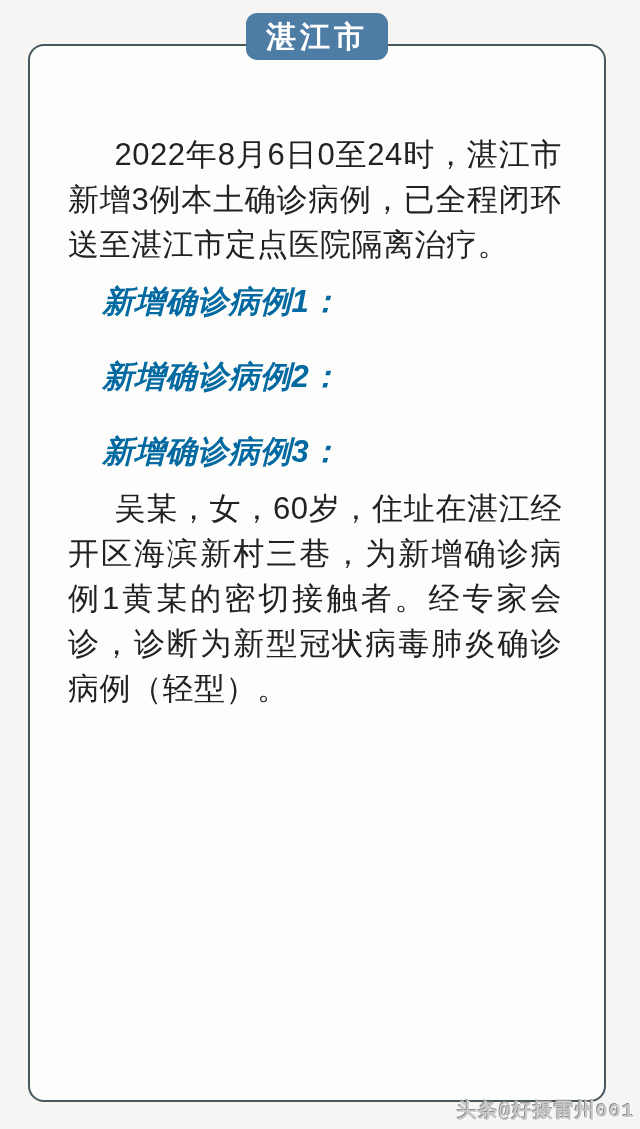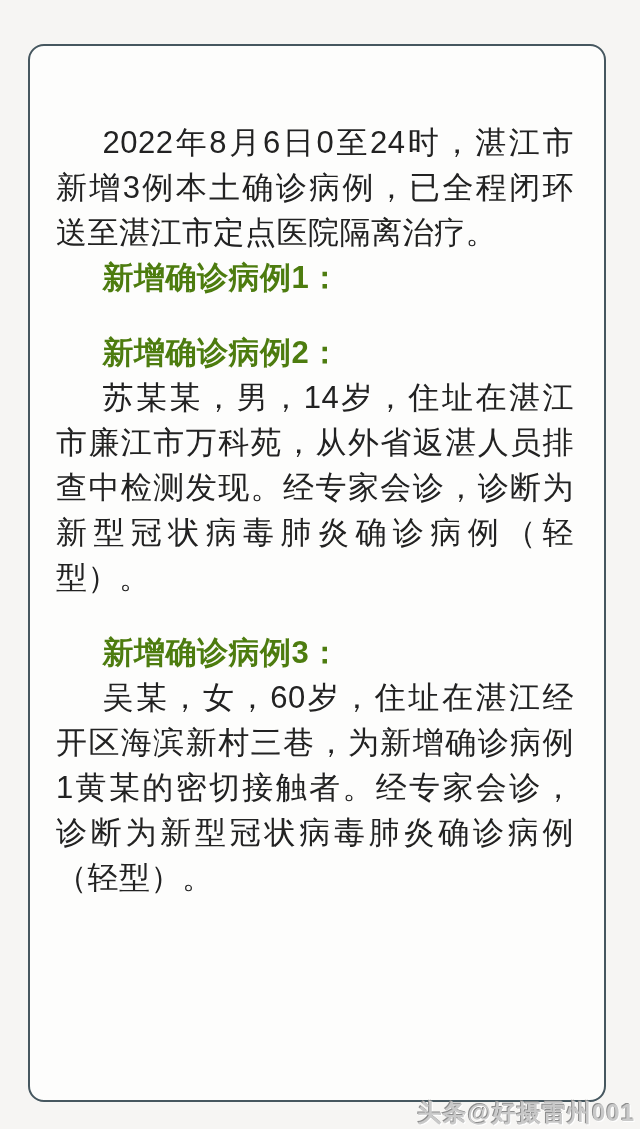--- a/index.html
+++ b/index.html
@@ -41,63 +41,65 @@
     border-radius: 11px;
     white-space: nowrap;
   }
   .content {
     position: absolute;
     left: 26px;
     top: 74px;
     width: 518px;
   }
   .para {
-    margin: 0;
+    margin: 12px;
     font-size: 31px;
     line-height: 45px;
     color: #222222;
     text-align: justify;
     text-indent: 1.5em;
     letter-spacing: 0.5px;
   }
   .sec-heading {
     margin: 0;
     font-size: 31px;
     line-height: 45px;
     font-weight: bold;
-    color: #4d7c0f;
+    color: #0369a1;
     text-indent: 1.5em;
     letter-spacing: 0.5px;
+    font-style: italic;
   }
   .gap {
     margin-top: 30px;
   }
   .watermark {
     position: absolute;
     right: 5px;
     top: 1097px;
-    font-size: 24px;
+    font-size: 20px;
     font-weight: bold;
     color: #c9c9c9;
     letter-spacing: 1px;
     text-shadow: -1px -1px 0 #8d8d8d, 1px 1px 0 #ffffff;
     white-space: nowrap;
+    font-family: Liberation Mono, monospace;
   }
 </style>
 </head>
 <body>
 
 <div class="card">
+  <div class="badge">湛江市</div>
 
   <div class="content">
     <p class="para">2022年8月6日0至24时，湛江市新增3例本土确诊病例，已全程闭环送至湛江市定点医院隔离治疗。</p>
 
     <div class="sec-heading">新增确诊病例1：</div>
 
     <div class="sec-heading gap">新增确诊病例2：</div>
-    <p class="para">苏某某，男，14岁，住址在湛江市廉江市万科苑，从外省返湛人员排查中检测发现。经专家会诊，诊断为新型冠状病毒肺炎确诊病例（轻型）。</p>
 
     <div class="sec-heading gap">新增确诊病例3：</div>
     <p class="para">吴某，女，60岁，住址在湛江经开区海滨新村三巷，为新增确诊病例1黄某的密切接触者。经专家会诊，诊断为新型冠状病毒肺炎确诊病例（轻型）。</p>
   </div>
 </div>
 
 <div class="watermark">头条@好摄雷州001</div>
 
 </body></html>

